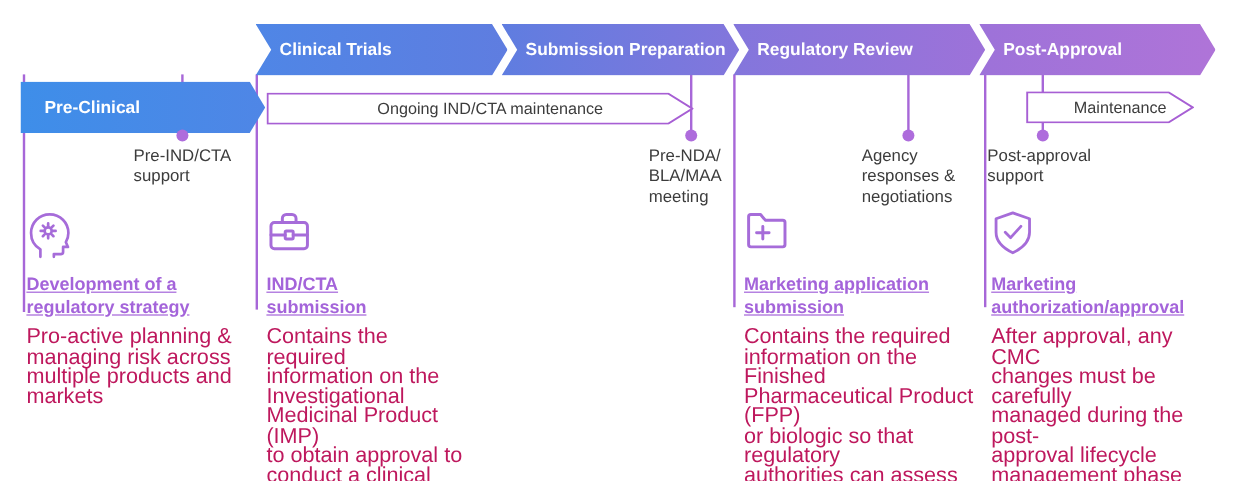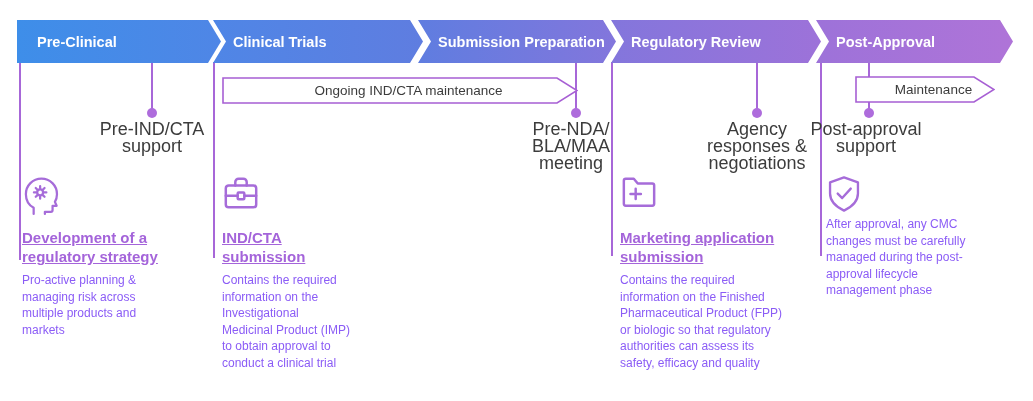--- a/index.html
+++ b/index.html
@@ -7,49 +7,49 @@
     position:relative;width:1033px;height:401px;background:#ffffff;overflow:hidden;
     font-family:"Liberation Sans","DejaVu Sans",sans-serif;
   }
   
   .chev{
     position:absolute;top:20px;height:43px;display:flex;align-items:center;
     color:#ffffff;font-weight:bold;font-size:14.5px;white-space:nowrap;z-index:2;
   }
   .chev .lbl{padding-left:20px;}
   .chev-mid{clip-path:polygon(0 0, calc(100% - 13px) 0, 100% 50%, calc(100% - 13px) 100%, 0 100%, 13px 50%);}
-  .chev-first{clip-path:polygon(0 0, calc(100% - 13px) 0, 100% 50%, calc(100% - 13px) 100%, 0 100%);}
+  .chev-first{clip-path:polygon(0 0, calc(100% - 13px) 0, 100% 50%, calc(100% - 13px) 100%, 0 100%);margin-top:48px;}
   .chev0{left:17px;width:204px;}
   .chev1{left:213px;width:210px;}
   .chev2{left:418px;width:198px;}
   .chev3{left:611px;width:210px;}
   .chev4{left:816px;width:197px;}
   
   .vline{position:absolute;width:2px;background:#A767D8;z-index:1;}
   .dot{position:absolute;width:10px;height:10px;border-radius:50%;background:#AE6CDC;z-index:3;}
   
   .mlabel{
-    position:absolute;transform:translateX(-50%);text-align:center;
-    font-size:18px;line-height:17px;color:#3C3C3C;white-space:pre-line;z-index:3;
+    position:absolute;transform:translateX(-50%);
+    font-size:14px;line-height:17px;color:#3C3C3C;white-space:pre-line;z-index:3;
   }
   
   .banner{position:absolute;z-index:2;}
   .banner svg{position:absolute;left:0;top:0;}
   .banner .blbl{
     position:absolute;left:0;top:0;right:20px;bottom:0;display:flex;align-items:center;
     justify-content:center;font-size:13.5px;color:#3C3C3C;white-space:nowrap;margin-left:37px;
   }
   
   .section{position:absolute;top:174px;z-index:2;}
   .sec-icon{color:#A66CD9;height:42px;}
   .sec-title{
     margin:12px 0 6px 0;font-size:15px;line-height:19px;font-weight:bold;
     color:#A464DA;white-space:pre-line;text-decoration:underline;
   }
-  .sec-body{font-size:12px;line-height:16.5px;color:#8b5cf6;white-space:pre-line;}
+  .sec-body{font-size:18px;line-height:16.5px;color:#be185d;white-space:pre-line;}
   .s0{left:22px;width:172px;}
   .s1{left:222px;width:168px;}
   .s2{left:620px;width:200px;}
   .s3{left:826px;width:190px;}
 </style>
 </head>
 <body>
 
 <div id="stage">
 
@@ -160,20 +160,22 @@
 safety, efficacy and quality</div>
   </div>
 
   <div class="section s3">
     <div class="sec-icon">
       <svg width="36" height="40" viewBox="0 0 40 44" fill="none" stroke="currentColor" stroke-width="2.6" stroke-linecap="round" stroke-linejoin="round">
         <path d="M20 3.5 35.5 9v12.5c0 9-6.5 14.7-15.5 19-9-4.3-15.5-10-15.5-19V9L20 3.5z"></path>
         <path d="M13 21.5l5 5 9.5-10.5"></path>
       </svg>
     </div>
+    <div class="sec-title">Marketing
+authorization/approval</div>
     <div class="sec-body">After approval, any CMC
 changes must be carefully
 managed during the post-
 approval lifecycle
 management phase</div>
   </div>
 
 </div>
 
 </body></html>

